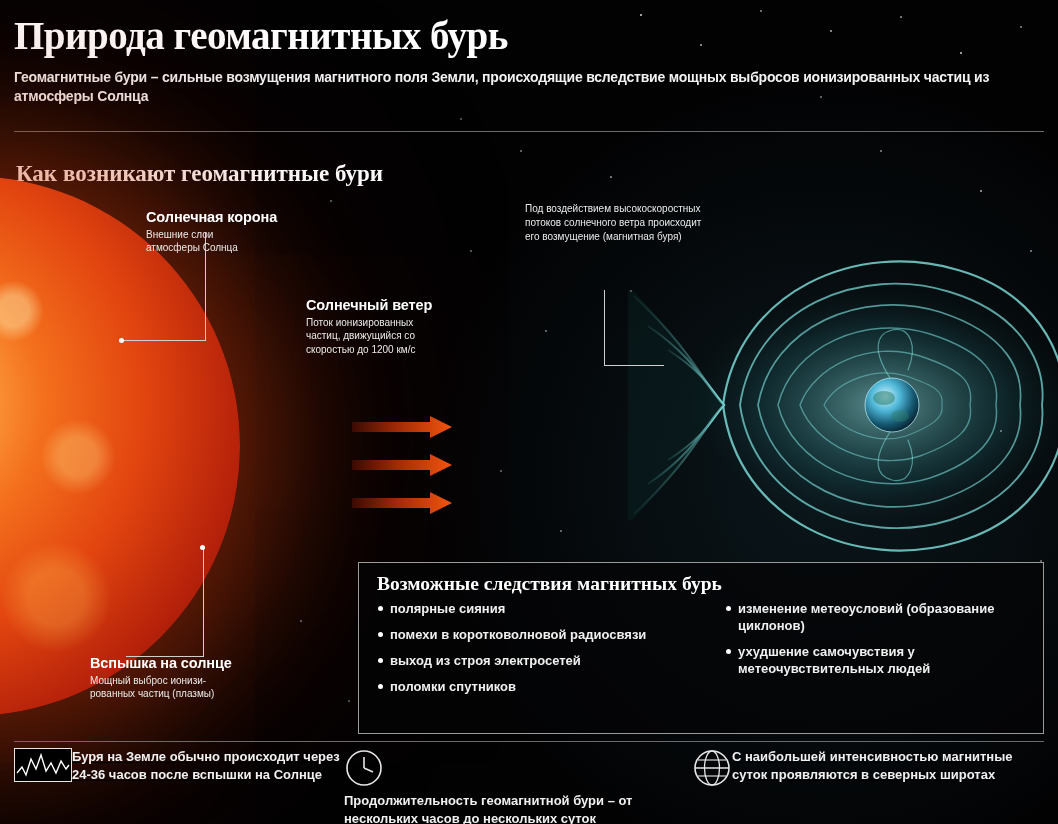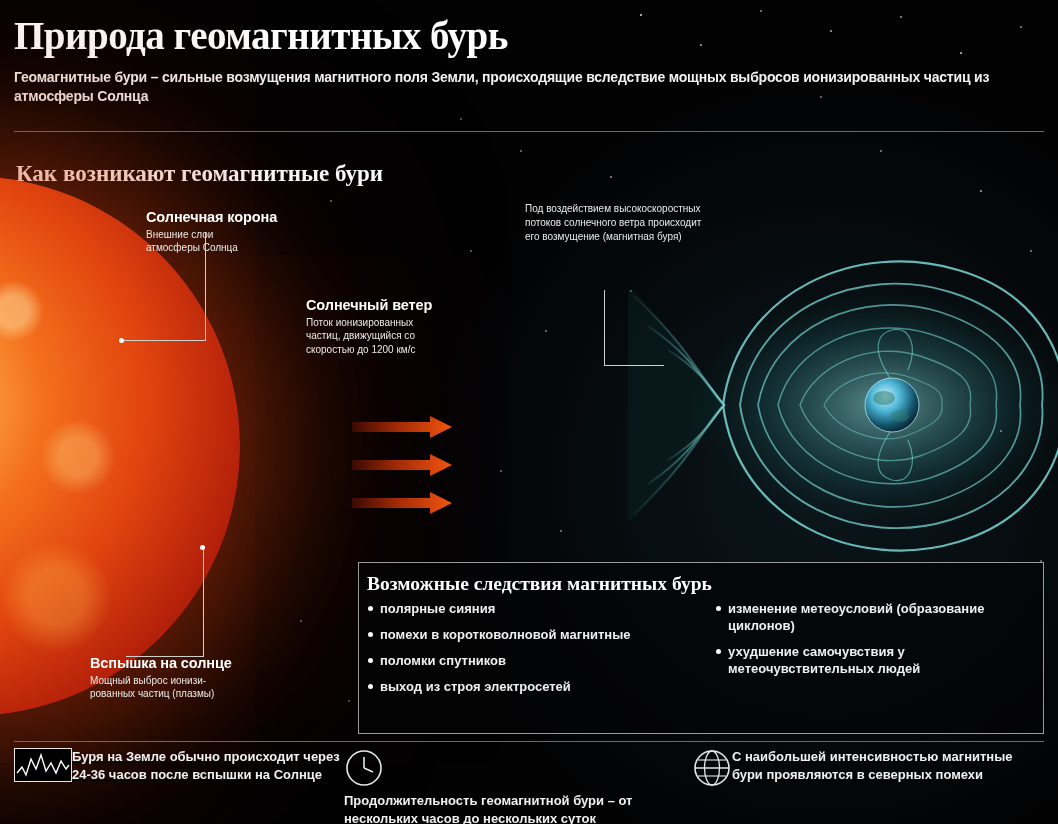--- a/index.html
+++ b/index.html
@@ -73,21 +73,21 @@
   .callout .ct { font-size:14.5px; font-weight:700; line-height:1.35; letter-spacing:-0.1px; }
   .callout .cb { font-size:10px; font-weight:400; line-height:1.38; color:#eaeaea; }
 
   .leader { position:absolute; background:#cfcfcf; }
   .dot { position:absolute; width:5px; height:5px; border-radius:50%; background:#fff; }
 
   
   .cons-box {
     position:absolute; left:358px; top:562px; width:686px; height:172px;
     border:1px solid #9a9a9a; background:rgba(4,4,6,0.72);
-    padding:10px 8px;
+    padding:10px 18px;
   }
   .cons-title {
     font-family:"Liberation Serif", serif;
     font-size:19.5px; font-weight:700; color:#fff; margin-bottom:6px;
   }
   .cons-cols { display:flex; gap:18px; }
   .cons-col { flex:1; }
   .cons-item {
     position:relative; padding-left:13px; margin-bottom:9px;
     font-size:13px; font-weight:700; color:#f0f0f0; line-height:1.3;
@@ -252,23 +252,23 @@
     <div class="ct">Вспышка на солнце</div>
     <div class="cb" style="white-space:pre-line;">Мощный выброс ионизи-
 рованных частиц (плазмы)</div>
   </div>
 
   <div class="cons-box">
     <div class="cons-title">Возможные следствия магнитных бурь</div>
     <div class="cons-cols">
       <div class="cons-col" style="flex:0 0 330px;">
         <div class="cons-item">полярные сияния</div>
-        <div class="cons-item">помехи в коротковолновой магнитные</div>
+        <div class="cons-item">помехи в коротковолновой радиосвязи</div>
+        <div class="cons-item">выход из строя электросетей</div>
         <div class="cons-item">поломки спутников</div>
-        <div class="cons-item">выход из строя электросетей</div>
       </div>
       <div class="cons-col">
         <div class="cons-item">изменение метеоусловий (образование циклонов)</div>
         <div class="cons-item">ухудшение самочувствия у метеочувствительных людей</div>
       </div>
     </div>
   </div>
 
   <div class="hr-foot"></div>
   <div class="footer">
@@ -298,18 +298,18 @@
     <div class="fitem f3">
       <div class="ficon">
         <svg width="40" height="40" viewBox="0 0 40 40">
           <circle cx="20" cy="20" r="17" fill="none" stroke="#e6e6e6" stroke-width="1.6"></circle>
           <ellipse cx="20" cy="20" rx="7.5" ry="17" fill="none" stroke="#e6e6e6" stroke-width="1.3"></ellipse>
           <line x1="3" y1="20" x2="37" y2="20" stroke="#e6e6e6" stroke-width="1.3"></line>
           <path d="M6 12 H34" fill="none" stroke="#e6e6e6" stroke-width="1.1"></path>
           <path d="M6 28 H34" fill="none" stroke="#e6e6e6" stroke-width="1.1"></path>
         </svg>
       </div>
-      <div class="ftext">С наибольшей интенсивностью магнитные бури проявляются в северных помехи</div>
+      <div class="ftext">С наибольшей интенсивностью магнитные суток проявляются в северных широтах</div>
     </div>
 
   </div>
 
 </div>
 
 </body></html>

